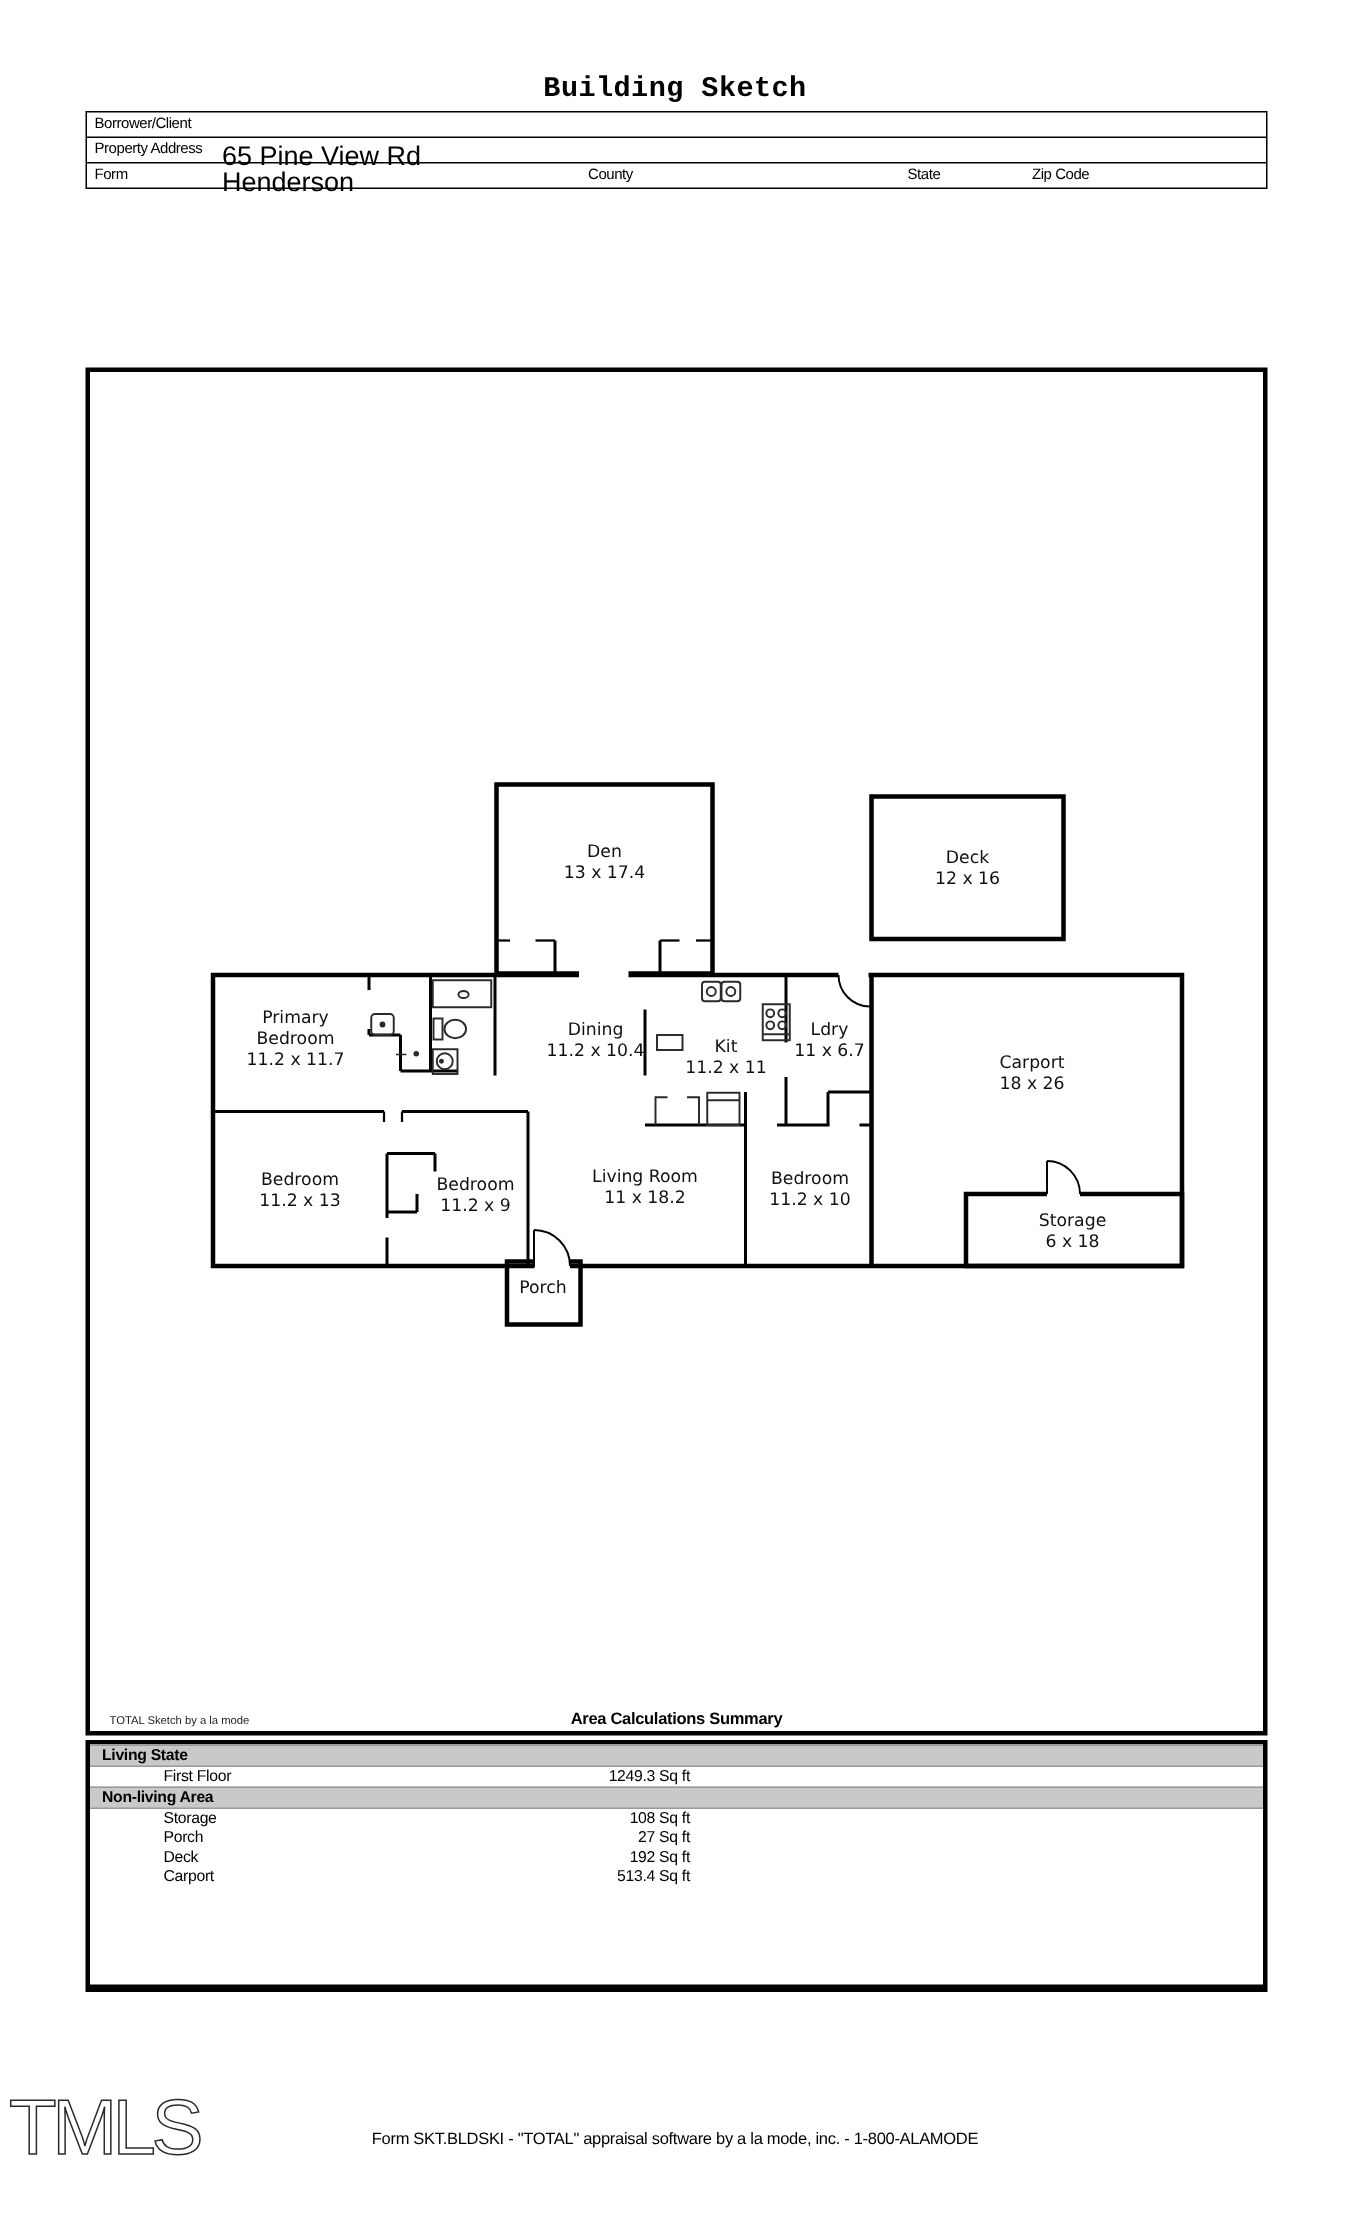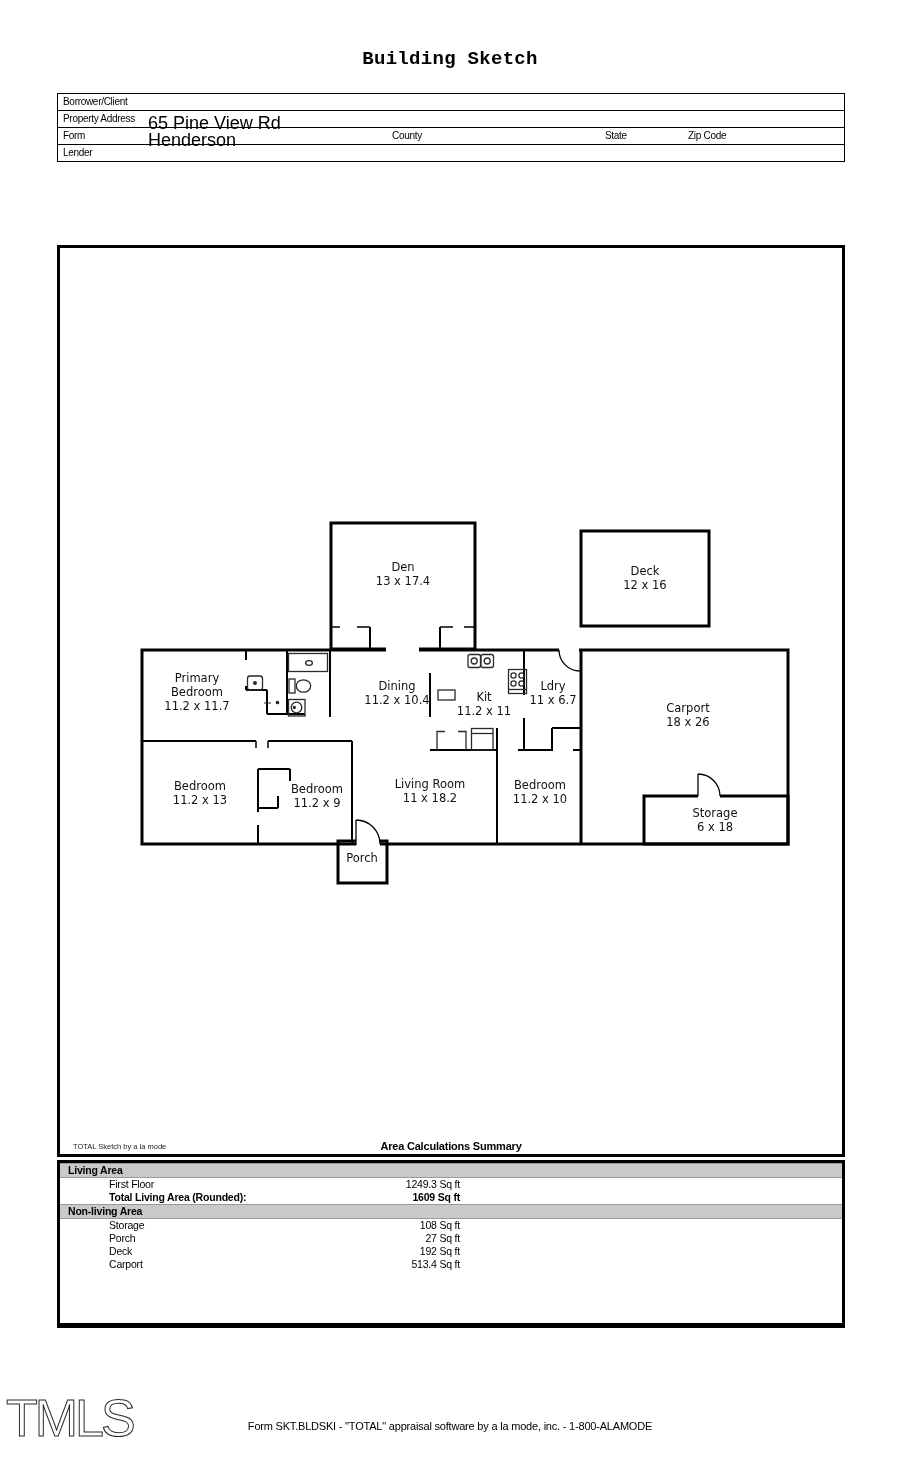--- a/index.html
+++ b/index.html
@@ -3,21 +3,21 @@
 <meta charset="utf-8">
 <style>
   html,body{margin:0;padding:0;background:#fff;}
   body{width:900px;height:1483px;position:relative;font-family:"Liberation Sans",sans-serif;color:#000;}
   .abs{position:absolute;}
 
   
   #page-title{top:48px;left:0;width:900px;text-align:center;font-size:19px;font-weight:bold;letter-spacing:.3px;font-family:Liberation Mono, monospace;}
 
   
-  #info-table{top:93px;left:57px;width:786px;border:1.5px solid #000;background:#fff;text-decoration:underline;}
+  #info-table{top:74px;left:57px;width:786px;border:1.5px solid #000;background:#fff;text-decoration:underline;}
   .form-row{position:relative;height:16px;border-bottom:1px solid #000;}
   .form-row:last-child{border-bottom:none;}
   .form-label{position:absolute;left:5px;top:2px;font-size:10px;letter-spacing:-.3px;white-space:nowrap;}
   .form-value{position:absolute;top:1.5px;font-size:18px;white-space:nowrap;}
   .mid-label{position:absolute;top:2px;font-size:10px;letter-spacing:-.3px;}
 
   
   #sketch-box{top:245px;left:57px;width:782px;height:906px;border:3px solid #000;}
   #sketch-footer-left{left:13px;bottom:3px;font-size:7.5px;color:#222;}
   #sketch-footer-title{left:0;bottom:2px;width:100%;text-align:center;font-size:11px;font-weight:bold;letter-spacing:-.2px;}
@@ -50,23 +50,20 @@
   <div class="form-row">
     <span class="form-label">Property Address</span>
     <span class="form-value" style="left:90px;">65 Pine View Rd</span>
   </div>
   <div class="form-row">
     <span class="form-label">Form</span>
     <span class="form-value" style="left:90px;">Henderson</span>
     <span class="mid-label" style="left:334px;">County</span>
     <span class="mid-label" style="left:547px;">State</span>
     <span class="mid-label" style="left:630px;">Zip Code</span>
-  </div>
-  <div class="form-row">
-    <span class="form-label">Lender</span>
   </div>
 </div>
 
 <div class="abs" id="sketch-box">
   <div class="abs" id="sketch-footer-left">TOTAL Sketch by a la mode</div>
   <div class="abs" id="sketch-footer-title">Area Calculations Summary</div>
 </div>
 
 <svg id="plan-svg" width="900" height="1483" viewBox="0 0 900 1483">
 
@@ -204,28 +201,24 @@
     <text class="rm" x="430" y="802">11 x 18.2</text>
     <text class="rm" x="540" y="789">Bedroom</text>
     <text class="rm" x="540" y="803">11.2 x 10</text>
     <text class="rm" x="715" y="817">Storage</text>
     <text class="rm" x="715" y="831">6 x 18</text>
     <text class="rm" x="362" y="862">Porch</text>
   </g>
 </svg>
 
 <div class="abs" id="summary-box">
-  <div class="band">Living Area</div>
+  <div class="band">Living State</div>
   <div class="srow">
     <span class="lbl">First Floor</span>
     <span class="val">1249.3 Sq ft</span>
-  </div>
-  <div class="srow bold">
-    <span class="lbl">Total Living Area (Rounded):</span>
-    <span class="val">1609 Sq ft</span>
   </div>
   <div class="band">Non-living Area</div>
   <div class="srow">
     <span class="lbl">Storage</span>
     <span class="val">108 Sq ft</span>
   </div>
   <div class="srow">
     <span class="lbl">Porch</span>
     <span class="val">27 Sq ft</span>
   </div>

